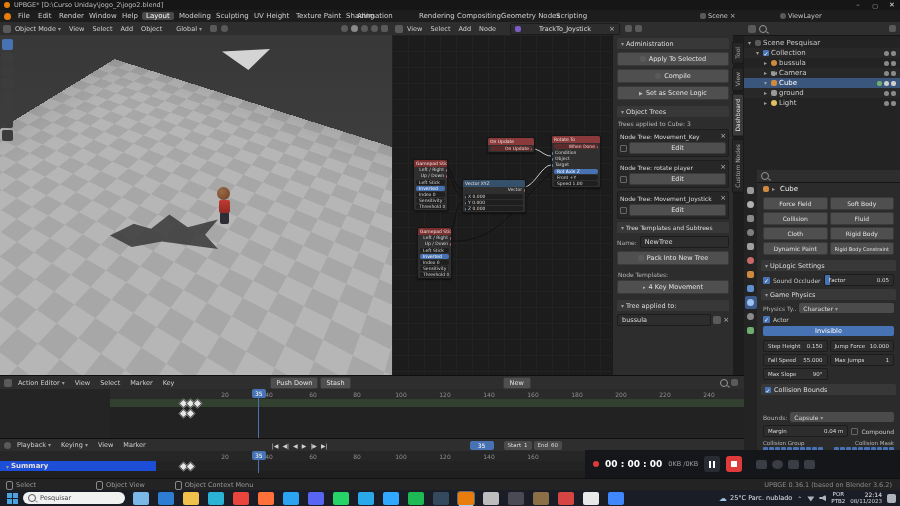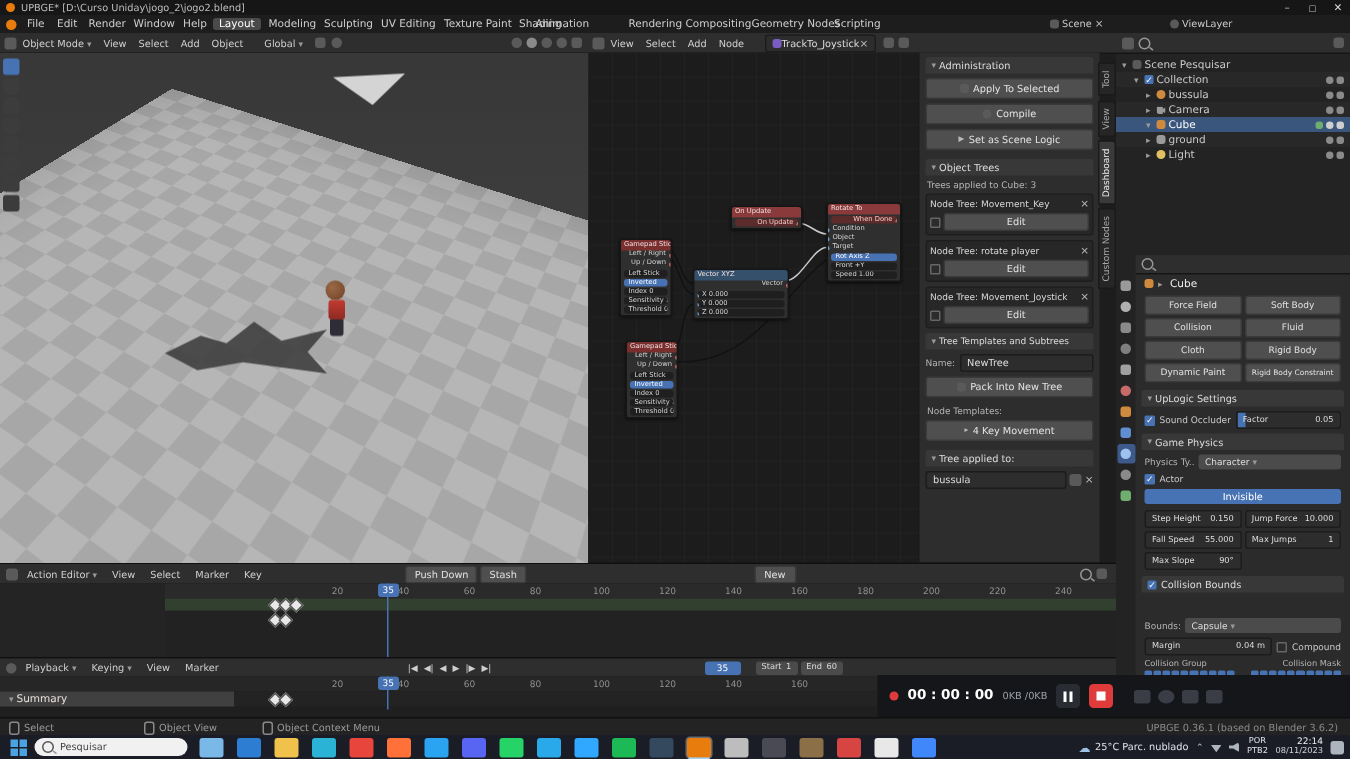--- a/index.html
+++ b/index.html
@@ -62,21 +62,21 @@
 <div class="abs" style="left:0;top:10px;width:900px;height:12px;background:#1d1d1d;border-bottom:1px solid #111;">
   <span class="abs" style="left:4px;top:3px;width:7px;height:7px;border-radius:50%;background:#e87d0d;"></span>
   <span class="abs menu-item" style="left:14px;top:2px;">File</span>
   <span class="abs menu-item" style="left:34px;top:2px;">Edit</span>
   <span class="abs menu-item" style="left:55px;top:2px;">Render</span>
   <span class="abs menu-item" style="left:85px;top:2px;">Window</span>
   <span class="abs menu-item" style="left:118px;top:2px;">Help</span>
   <span class="abs menu-item" style="left:142px;top:2px;background:#4a4a4a;border-radius:2px;color:#fff;">Layout</span>
   <span class="abs menu-item" style="left:175px;top:2px;">Modeling</span>
   <span class="abs menu-item" style="left:212px;top:2px;">Sculpting</span>
-  <span class="abs menu-item" style="left:250px;top:2px;">UV Editing</span>
+  <span class="abs menu-item" style="left:250px;top:2px;">UV Height</span>
   <span class="abs menu-item" style="left:292px;top:2px;">Texture Paint</span>
   <span class="abs menu-item" style="left:342px;top:2px;">Shading</span>
   <span class="abs menu-item" style="left:353px;top:2px;">Animation</span>
   <span class="abs menu-item" style="left:415px;top:2px;">Rendering</span>
   <span class="abs menu-item" style="left:453px;top:2px;">Compositing</span>
   <span class="abs menu-item" style="left:497px;top:2px;">Geometry Nodes</span>
   <span class="abs menu-item" style="left:552px;top:2px;">Scripting</span>
   <span class="abs flex" style="left:700px;top:1px;height:10px;gap:2px;">
     <span class="ico-sq" style="width:6px;height:6px;"></span>
     <span style="font-size:6.5px;">Scene</span>
@@ -133,21 +133,21 @@
   </div>
 </div>
 
 <div class="abs" style="left:392px;top:22px;width:352px;height:353px;border-right:1px solid #0f0f0f;">
   <div class="abs flex" style="left:0;top:0;width:352px;height:13px;background:#2e2e2e;border-bottom:1px solid #151515;">
     <span class="ico-sq" style="margin-left:3px;width:8px;height:8px;"></span>
     <span class="menu-item" style="font-size:6.5px;">View</span>
     <span class="menu-item" style="font-size:6.5px;">Select</span>
     <span class="menu-item" style="font-size:6.5px;">Add</span>
     <span class="menu-item" style="font-size:6.5px;">Node</span>
-    <span class="chip dark" style="margin-left:10px;gap:0;height:10px;">
+    <span class="chip dark" style="margin-left:10px;gap:18px;height:10px;">
       <span class="ico-sq" style="width:6px;height:6px;background:#7a5cc4;"></span>
       <span>TrackTo_Joystick</span>
       <span class="x-ico"></span>
     </span>
     <span class="ico-sq" style="width:7px;height:7px;margin-left:5px;"></span>
     <span class="ico-sq" style="width:7px;height:7px;margin-left:3px;"></span>
   </div>
 
   <div class="abs" style="left:0;top:13px;width:220px;height:340px;background-color:#1c1c1c;
        background-image:linear-gradient(#222 1px,transparent 1px),linear-gradient(90deg,#222 1px,transparent 1px);background-size:16px 16px;overflow:hidden;">
@@ -600,21 +600,21 @@
     <span class="rnum" style="left:225px;">20</span>
     <span class="rnum" style="left:269px;">40</span>
     <span class="rnum" style="left:313px;">60</span>
     <span class="rnum" style="left:357px;">80</span>
     <span class="rnum" style="left:401px;">100</span>
     <span class="rnum" style="left:445px;">120</span>
     <span class="rnum" style="left:489px;">140</span>
     <span class="rnum" style="left:533px;">160</span>
   </div>
   <div class="abs flex" style="left:0;top:22px;width:585px;height:10px;background:#232323;">
-    <span class="flex tri-d" style="width:150px;height:10px;background:#404040;color:#e8e0dc;padding-left:6px;">
+    <span class="flex tri-d" style="width:150px;height:10px;background:#1d4ed8;color:#e8e0dc;padding-left:6px;font-weight:bold;">
         <span>Summary</span>
       </span>
     <span class="kf" style="left:180px;top:2px;"></span>
     <span class="kf" style="left:187px;top:2px;"></span>
   </div>
   <div class="vline abs" style="left:258px;top:12px;height:22px;"></div>
   <span class="fbadge abs" style="left:252px;top:12px;">35</span>
 </div>
 
 <div class="abs flex" style="left:585px;top:450px;width:315px;height:28px;background:#15161a;gap:6px;padding:0 8px;box-sizing:border-box;">

